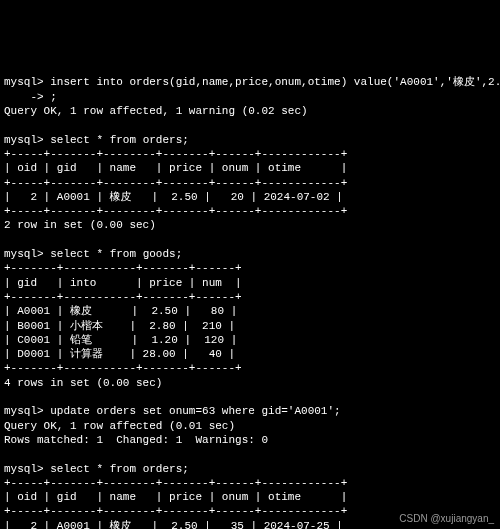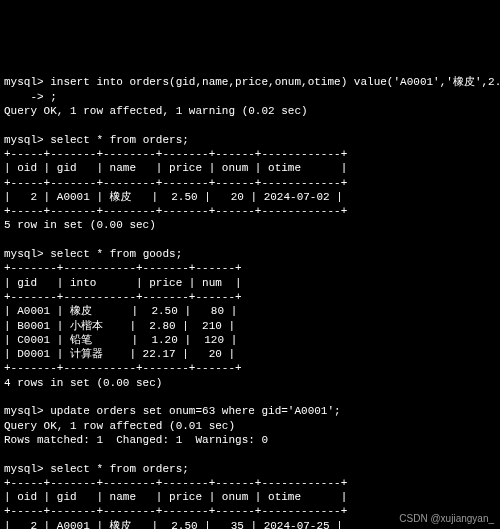--- a/index.html
+++ b/index.html
@@ -35,30 +35,30 @@
 <span class="line"><span>mysql&gt;</span> <span>insert into orders(gid,name,price,onum,otime) value('A0001','橡皮',2.5,20,now())</span></span>
 <span class="line">    -&gt; <span>;</span></span>
 <span class="line">Query OK, 1 row affected, 1 warning (0.02 sec)</span>
 <span class="line"> </span>
 <span class="line"><span>mysql&gt;</span> <span>select * from orders;</span></span>
 <span class="line">+-----+-------+--------+-------+------+------------+</span>
 <span class="line">| oid | gid   | name   | price | onum | otime      |</span>
 <span class="line">+-----+-------+--------+-------+------+------------+</span>
 <span class="line">|   2 | A0001 | 橡皮   |  2.50 |   20 | 2024-07-02 |</span>
 <span class="line">+-----+-------+--------+-------+------+------------+</span>
-<span class="line">5 row in set (0.00 sec)</span>
+<span class="line">2 row in set (0.00 sec)</span>
 <span class="line"> </span>
 <span class="line"><span>mysql&gt;</span> <span>select * from goods;</span></span>
 <span class="line">+-------+-----------+-------+------+</span>
 <span class="line">| gid   | into      | price | num  |</span>
 <span class="line">+-------+-----------+-------+------+</span>
 <span class="line">| A0001 | 橡皮      |  2.50 |   80 |</span>
 <span class="line">| B0001 | 小楷本    |  2.80 |  210 |</span>
 <span class="line">| C0001 | 铅笔      |  1.20 |  120 |</span>
-<span class="line">| D0001 | 计算器    | 22.17 |   20 |</span>
+<span class="line">| D0001 | 计算器    | 28.00 |   40 |</span>
 <span class="line">+-------+-----------+-------+------+</span>
 <span class="line">4 rows in set (0.00 sec)</span>
 <span class="line"> </span>
 <span class="line"><span>mysql&gt;</span> <span>update orders set onum=63 where gid='A0001';</span></span>
 <span class="line">Query OK, 1 row affected (0.01 sec)</span>
 <span class="line">Rows matched: 1  Changed: 1  Warnings: 0</span>
 <span class="line"> </span>
 <span class="line"><span>mysql&gt;</span> <span>select * from orders;</span></span>
 <span class="line">+-----+-------+--------+-------+------+------------+</span>
 <span class="line">| oid | gid   | name   | price | onum | otime      |</span>

